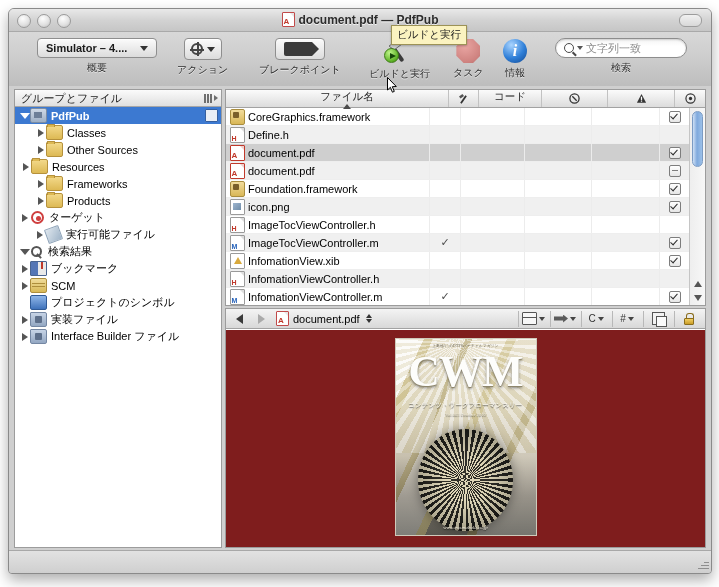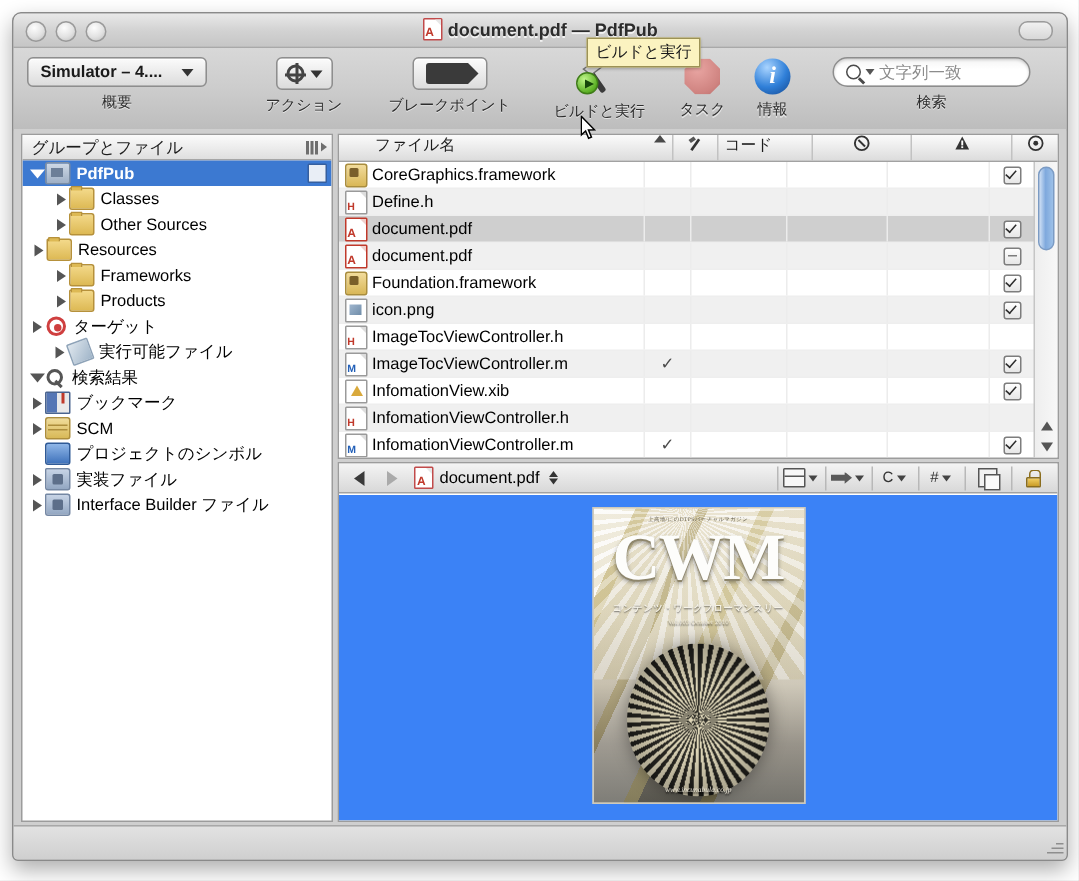--- a/index.html
+++ b/index.html
@@ -157,21 +157,21 @@
 
   .filelist{
     position:absolute;left:0;right:0;top:0;height:215px;
     background:#fff;border:1px solid #9c9c9c;overflow:hidden;
   }
   .fl-head{
     height:17px;display:flex;align-items:stretch;
     background:linear-gradient(to bottom,#fbfbfb,#dcdcdc);
     border-bottom:1px solid #a2a2a2;font-size:10.5px;color:#1c1c1c;
   }
-  .fh{border-right:1px solid #c2c2c2;display:flex;padding:0 4px;box-sizing:border-box;position:relative;}
+  .fh{border-right:1px solid #c2c2c2;display:flex;align-items:center;padding:0 4px;box-sizing:border-box;position:relative;flex-direction:column;}
   .fh.name{flex:1;padding-left:24px;justify-content:space-between;}
   .sortarrow{width:0;height:0;border-left:4px solid transparent;border-right:4px solid transparent;border-bottom:5px solid #4a4a4a;}
   .fl-rows{position:absolute;left:0;right:15px;top:18px;bottom:0;overflow:hidden;}
   .frow{height:17px;display:flex;align-items:center;font-size:11px;border-bottom:1px solid #eee;}
   .frow.odd{background:#f0f0f0;}
   .frow.selrow{background:#cfcfcf;}
   .fi{width:22px;display:flex;justify-content:center;align-items:center;flex:none;}
   .fname{flex:1;white-space:nowrap;overflow:hidden;}
   .cell{border-left:1px solid #ececec;height:17px;display:flex;align-items:center;justify-content:center;flex:none;font-size:10px;color:#555;}
   .chk{width:10px;height:10px;border:1px solid #7d7d7d;border-radius:2px;background:linear-gradient(to bottom,#fff,#e6e6e6);position:relative;}
@@ -236,21 +236,21 @@
     display:flex;align-items:center;justify-content:center;gap:2px;font-size:10px;color:#333;}
   .mini-caret{width:0;height:0;border-left:3px solid transparent;border-right:3px solid transparent;border-top:4px solid #444;}
   .gl-split{width:13px;height:11px;border:1px solid #555;border-radius:1px;position:relative;background:#f7f7f7;}
   .gl-split:after{content:"";position:absolute;left:0;right:0;top:4px;height:1px;background:#555;}
   .gl-arrow{width:14px;height:8px;background:#5a5a5a;clip-path:polygon(0 25%,65% 25%,65% 0,100% 50%,65% 100%,65% 75%,0 75%);}
   .gl-copy{width:11px;height:11px;border:1px solid #555;background:#f2f2f2;position:relative;}
   .gl-copy:after{content:"";position:absolute;left:3px;top:3px;width:9px;height:9px;border:1px solid #555;background:#fafafa;}
   .gl-lock{width:10px;height:12px;position:relative;}
   .gl-lock:before{content:"";position:absolute;left:2px;top:0;width:6px;height:5px;border:1.6px solid #8a6d1e;border-bottom:0;border-radius:3px 3px 0 0;}
   .gl-lock:after{content:"";position:absolute;left:0;bottom:0;width:10px;height:7px;background:linear-gradient(to bottom,#f2cf63,#c99c27);border:1px solid #8a6d1e;border-radius:1px;box-sizing:border-box;}
-  .preview{position:absolute;left:0;right:0;top:21px;bottom:0;background:#3b82f6;display:flex;align-items:flex-start;justify-content:center;padding-top:8px;box-sizing:border-box;}
+  .preview{position:absolute;left:0;right:0;top:21px;bottom:0;background:#7f1d1d;display:flex;align-items:flex-start;justify-content:center;padding-top:8px;box-sizing:border-box;}
 
   .cover{width:140px;height:196px;position:relative;overflow:hidden;background:#ded9c8;border:1px solid #cfcabb;}
   .cov-bg{position:absolute;inset:0;
     background:
       linear-gradient(115deg,rgba(255,255,255,.75) 0 12%,rgba(201,186,126,.55) 12% 16%,rgba(255,255,255,.2) 16% 30%,rgba(170,156,104,.5) 30% 33%,rgba(255,255,255,.35) 33% 48%,rgba(205,192,135,.5) 48% 52%,rgba(255,255,255,.15) 52% 70%,rgba(168,155,102,.45) 70% 74%,rgba(255,255,255,.3) 74% 100%),
       linear-gradient(to bottom,#efeade 0%,#ddd6c0 35%,#b9b09a 60%,#6c6557 80%,#3a382f 100%);
   }
   .cov-burst{position:absolute;left:-10%;top:-12%;width:120%;height:70%;
     background:repeating-conic-gradient(from 200deg at 45% 20%,rgba(255,255,255,.55) 0deg 3deg,rgba(196,180,120,.35) 3deg 7deg);
     opacity:.6;}
@@ -299,21 +299,21 @@
     </div>
     <div class="title">
       <span class="pdf-ico"></span>
       <span>document.pdf — PdfPub</span>
     </div>
     <div class="tb-right"></div>
   </div>
 
   <div class="toolbar">
 
-    <div class="titem" style="left:9px;">
+    <div class="titem" style="left:28px;">
       <div class="popup">
         <span>Simulator – 4....</span>
         <span class="caret"></span>
       </div>
       <div class="tlabel">概要</div>
     </div>
 
     <div class="titem" style="left:168px;">
       <div class="sqbtn">
         <span class="gear"></span>

